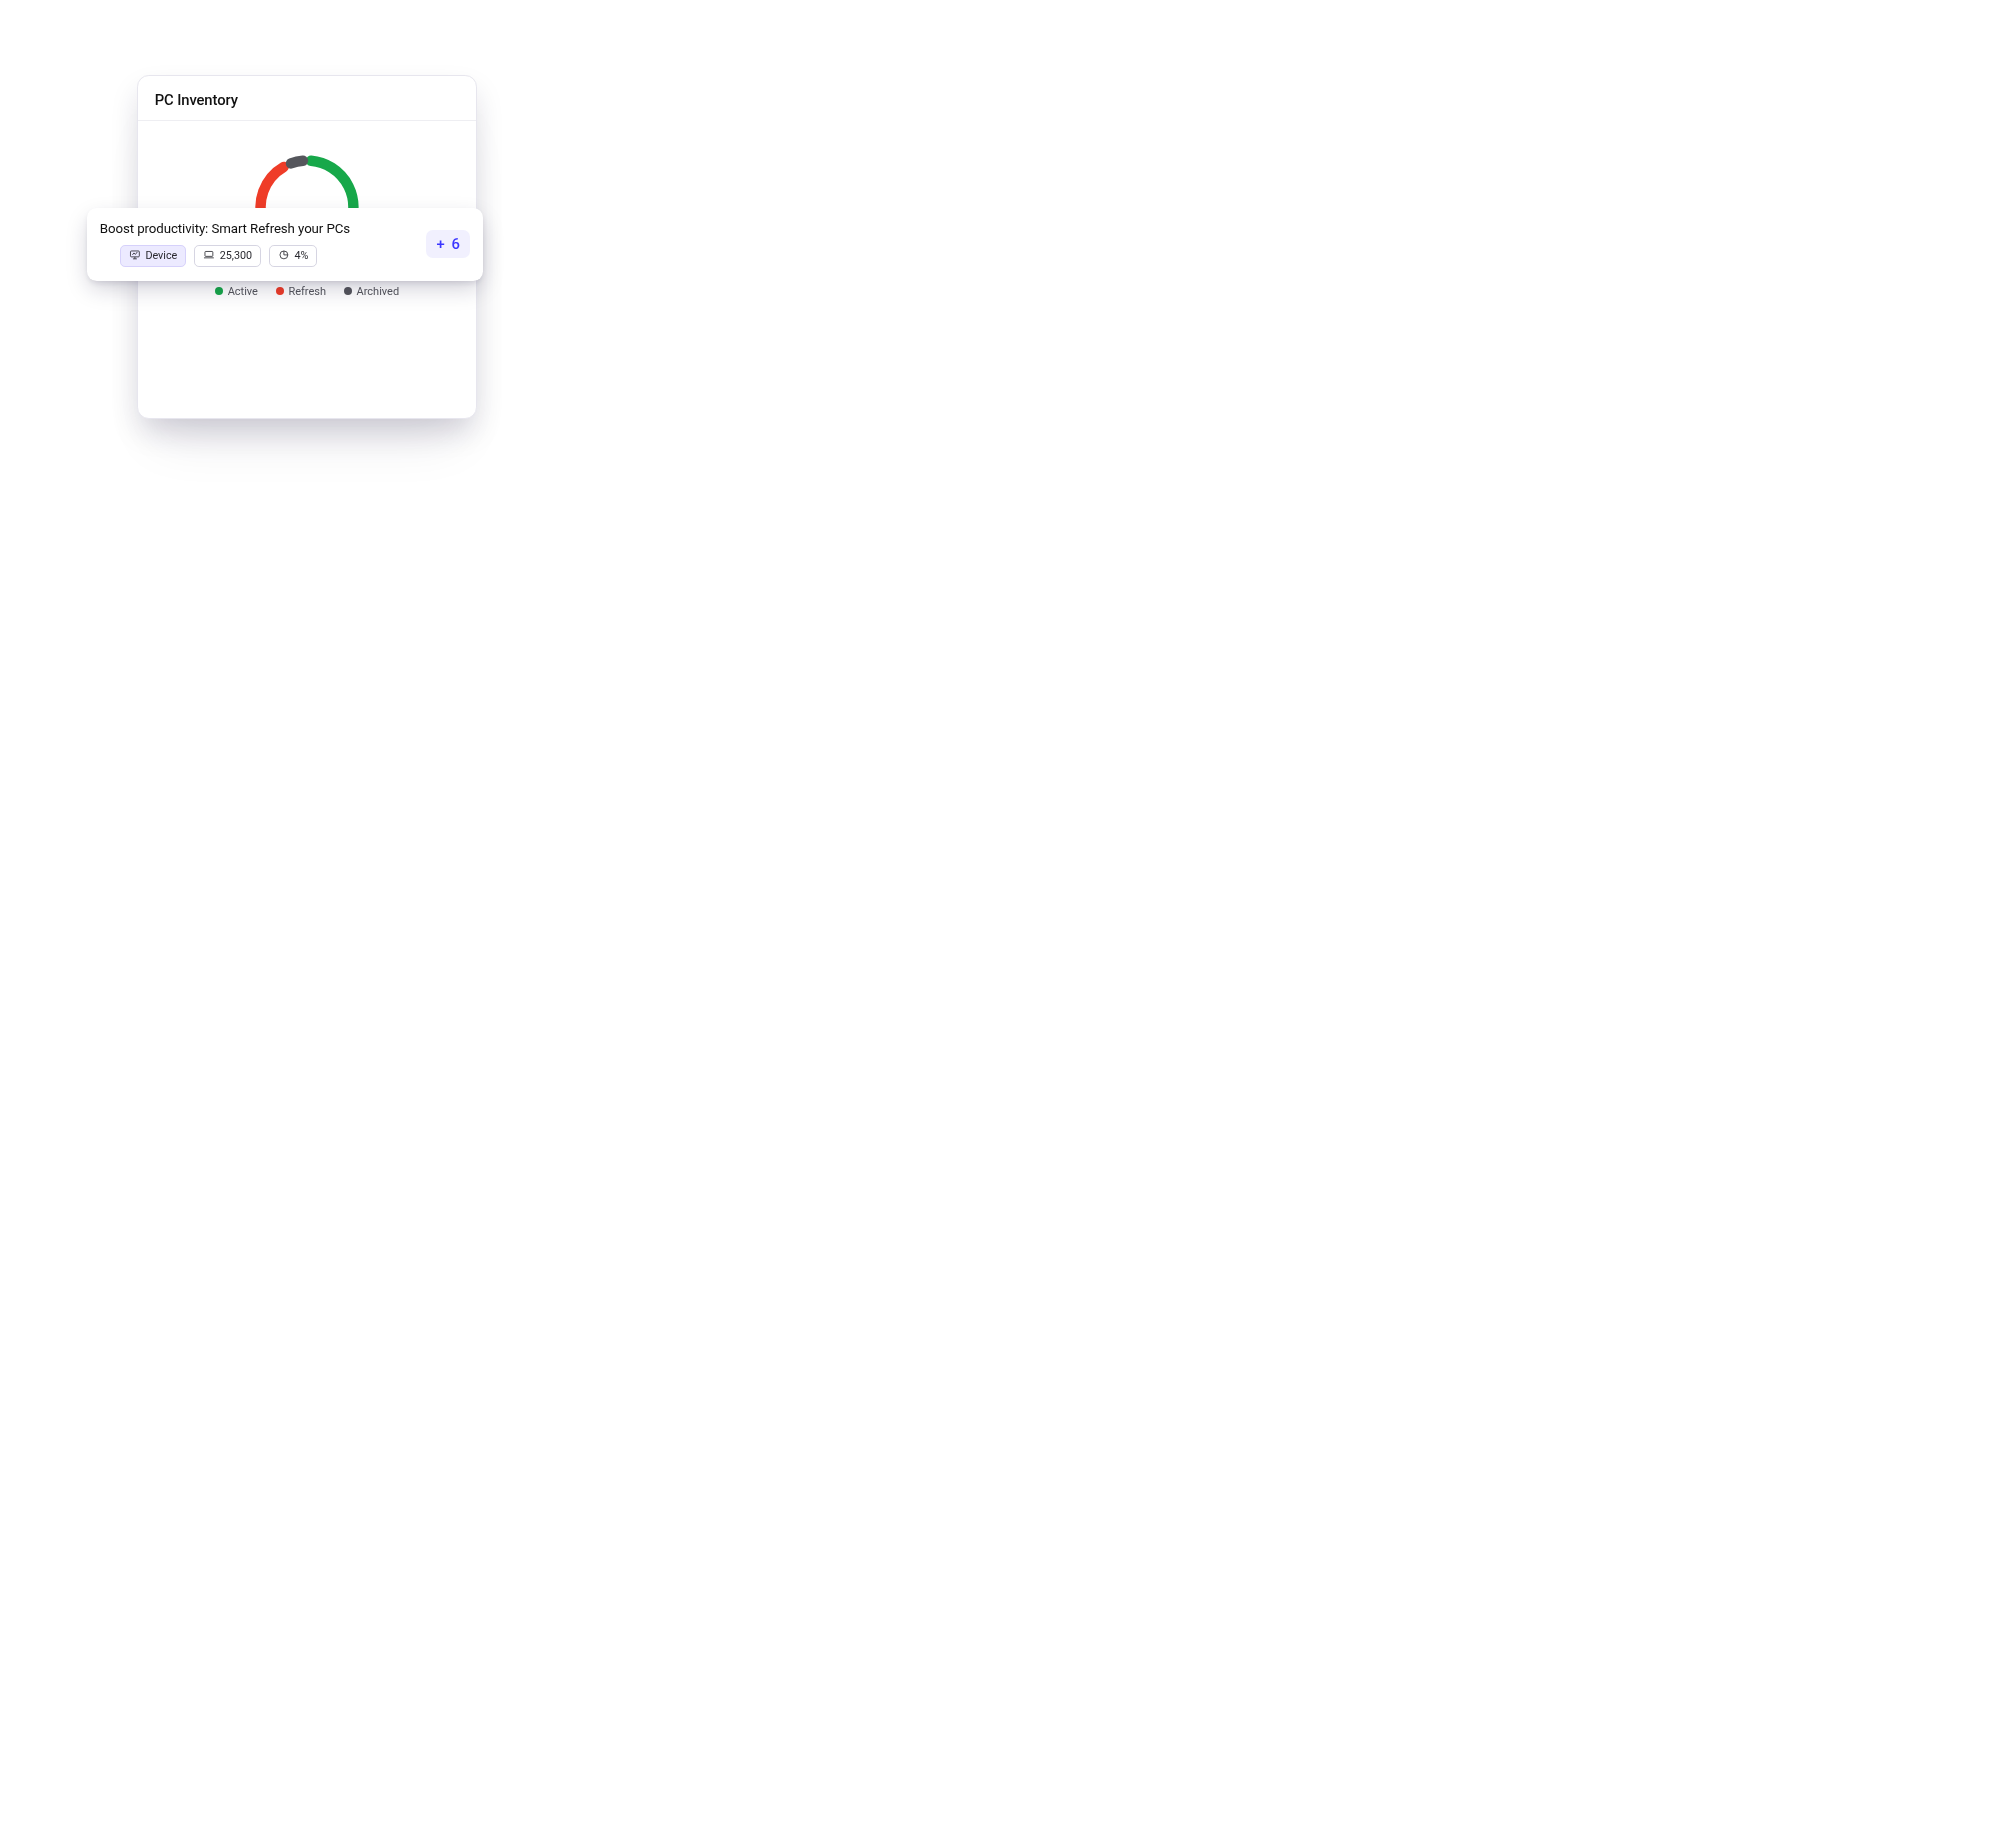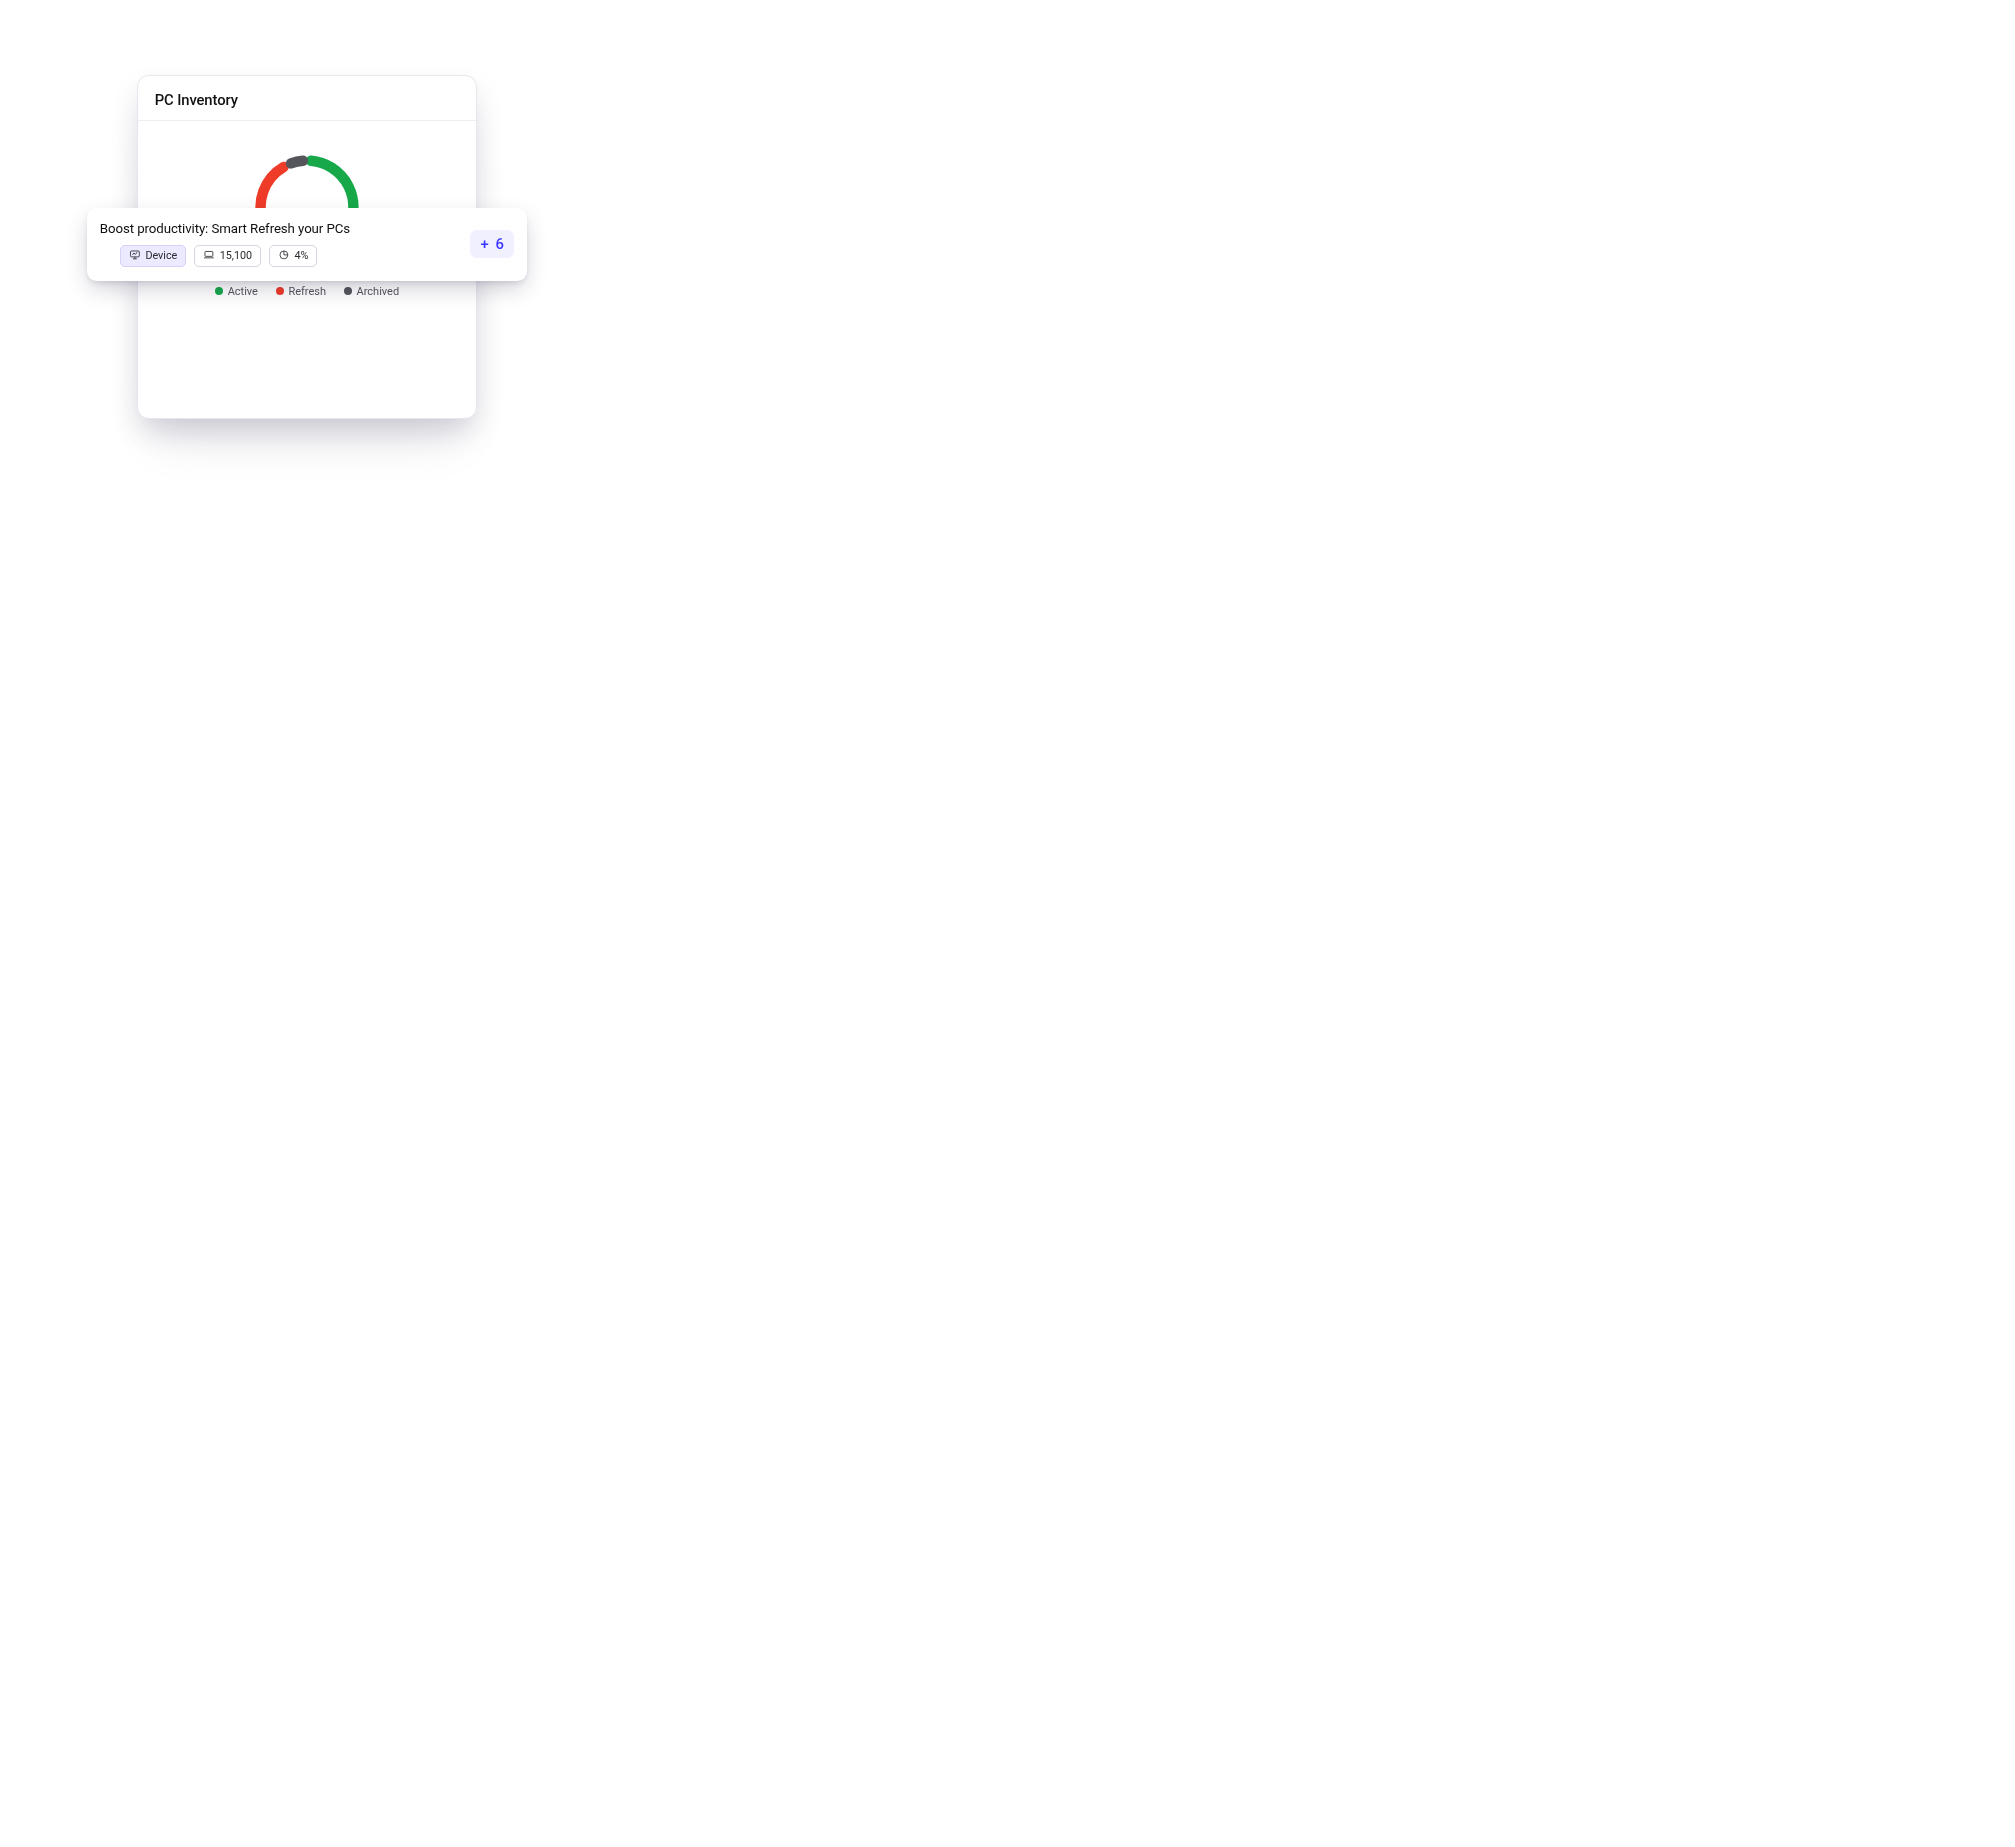--- a/index.html
+++ b/index.html
@@ -70,21 +70,21 @@
     width: 7.9px;
     height: 7.9px;
     border-radius: 50%;
   }
 
   
   .banner {
     position: absolute;
     left: 87px;
     top: 208px;
-    width: 440px;
+    width: 396px;
     background: #ffffff;
     border-radius: 9.8px;
     box-shadow: 0 8.9px 23.6px -3px rgba(25, 20, 60, 0.22),
                 0 3px 6.9px -2px rgba(25, 20, 60, 0.14);
     padding: 12.8px 12.8px 13.8px 12.8px;
   }
   .banner-inner {
     display: flex;
     align-items: center;
     justify-content: space-between;
@@ -178,21 +178,21 @@
                 <path d="M8 20h8M12 16v4"></path>
                 <path d="M7 12l3-4 3 3 4-5"></path>
               </svg></span>
             <span>Device</span>
           </div>
           <div class="chip">
             <span><svg viewBox="0 0 24 24">
                 <rect x="4" y="5" width="16" height="10" rx="1.5"></rect>
                 <path d="M2 18h20"></path>
               </svg></span>
-            <span>15,100</span>
+            <span>25,300</span>
           </div>
           <div class="chip">
             <span><svg viewBox="0 0 24 24">
                 <circle cx="12" cy="12" r="8"></circle>
                 <path d="M12 4v8h8"></path>
               </svg></span>
             <span>4%</span>
           </div>
         </div>
     </div>

